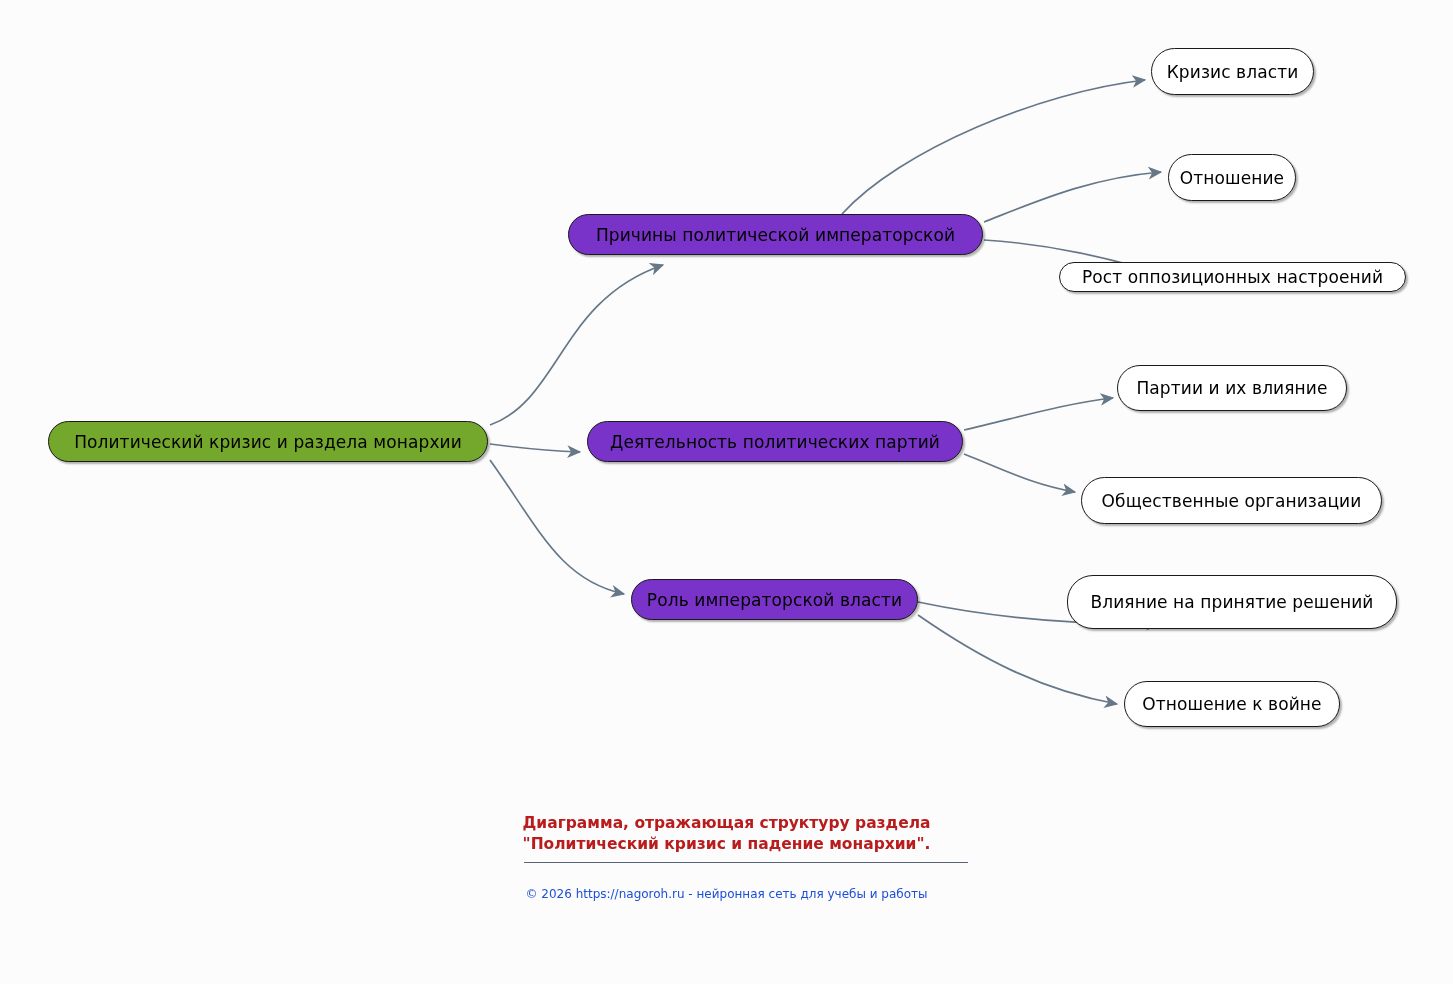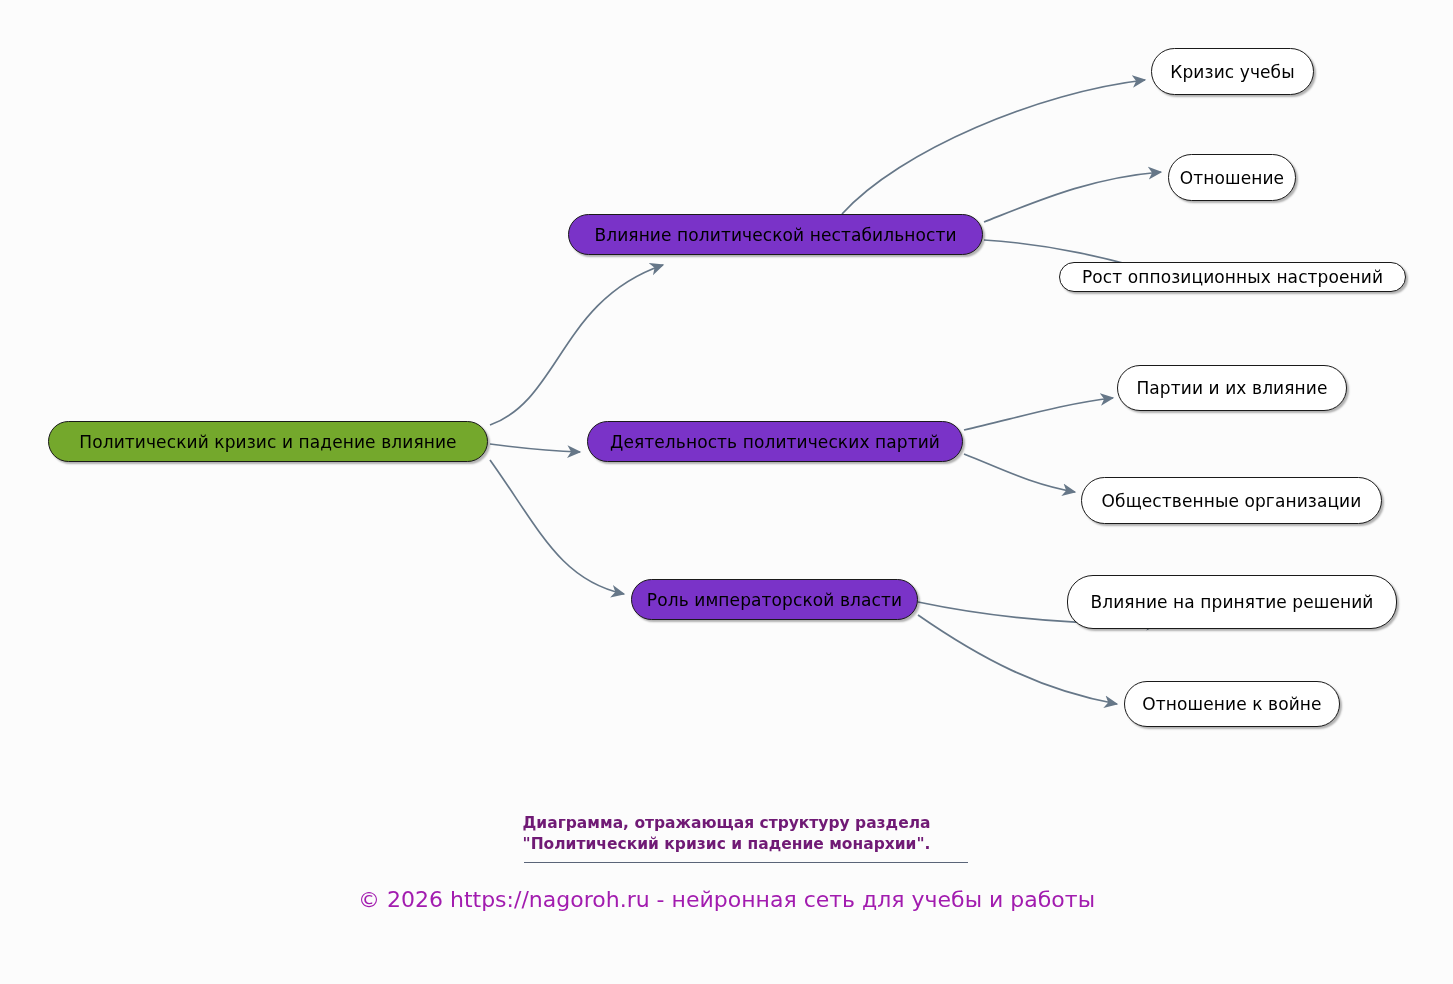--- a/index.html
+++ b/index.html
@@ -51,35 +51,35 @@
     box-shadow: 2px 2px 2px rgba(0,0,0,0.30);
   }
   .caption {
     position: absolute;
     left: 0;
     width: 1453px;
     text-align: center;
     font-weight: bold;
     font-size: 15.5px;
     line-height: 21px;
-    color: #701a75;
+    color: #b91c1c;
   }
   .caption-line2 { display: block; }
   .sep {
     position: absolute;
     height: 0;
     border-top: 1.4px solid #5a6478;
   }
   .footer {
     position: absolute;
     left: 0;
     width: 1453px;
     text-align: center;
-    font-size: 22px;
-    color: #a21caf;
+    font-size: 12px;
+    color: #1d4ed8;
   }
 </style>
 </head>
 <body>
 
 <div id="canvas">
 
   <svg id="edges" viewBox="0 0 1453 984" xmlns="http://www.w3.org/2000/svg">
     <defs>
       <marker id="arrow" viewBox="0 0 12 12" refX="10" refY="6" markerWidth="9" markerHeight="9" orient="auto-start-reverse">
@@ -100,28 +100,28 @@
 
       <path d="M 964 430 C 1010 420 1060 404 1113 398"></path>
       <path d="M 964 454 C 1000 468 1030 484 1075 492"></path>
 
       <path d="M 918 602 C 980 615 1060 625 1159 624"></path>
       <path d="M 918 615 C 980 658 1040 690 1117 704"></path>
     </g>
   </svg>
 
   <div class="node root" style="left:48px; top:421px; width:440px; height:41px;">
-    <span>Политический кризис и падение влияние</span>
+    <span>Политический кризис и раздела монархии</span>
   </div>
 
   <div class="node branch" style="left:568px; top:214px; width:415px; height:41px;">
-    <span>Влияние политической нестабильности</span>
+    <span>Причины политической императорской</span>
   </div>
   <div class="node leaf" style="left:1151px; top:48px; width:163px; height:47px;">
-    <span>Кризис учебы</span>
+    <span>Кризис власти</span>
   </div>
   <div class="node leaf" style="left:1168px; top:154px; width:128px; height:47px;">
     <span>Отношение</span>
   </div>
   <div class="node leaf" style="left:1059px; top:262px; width:347px; height:30px;">
     <span>Рост оппозиционных настроений</span>
   </div>
 
   <div class="node branch" style="left:587px; top:421px; width:376px; height:41px;">
     <span>Деятельность политических партий</span>

